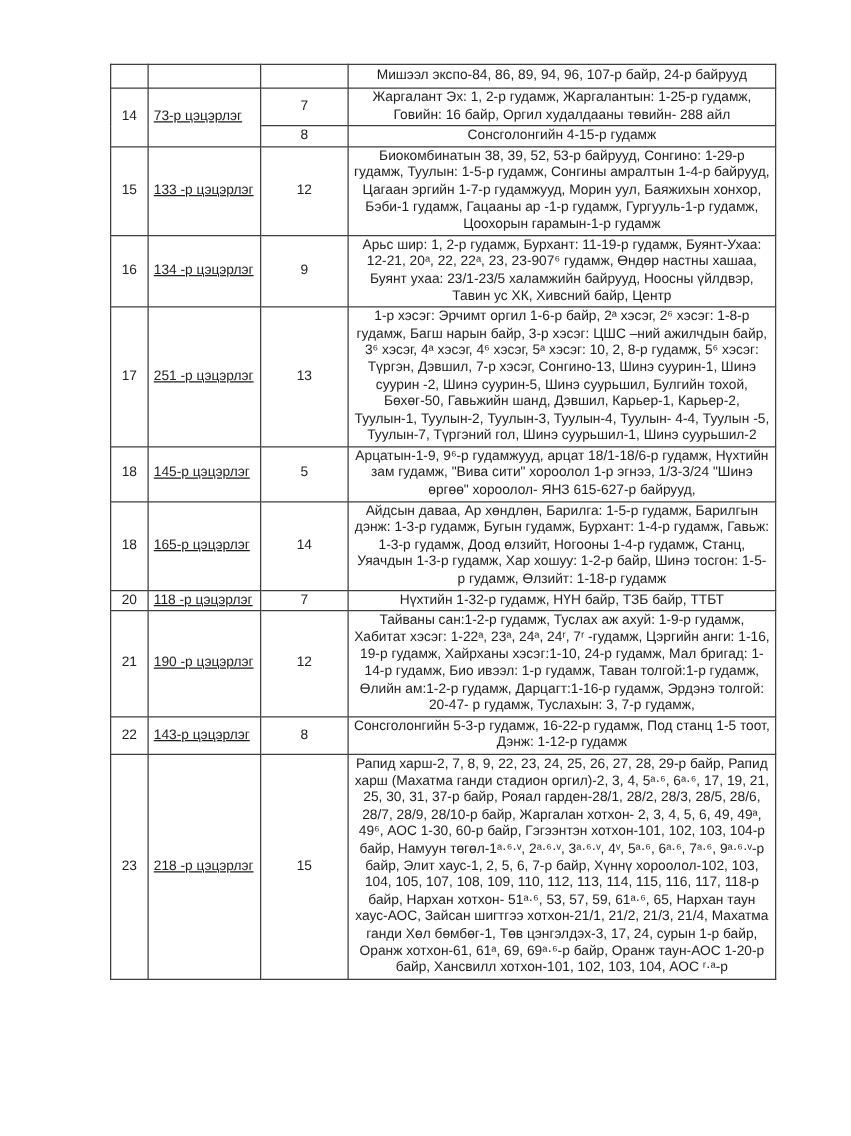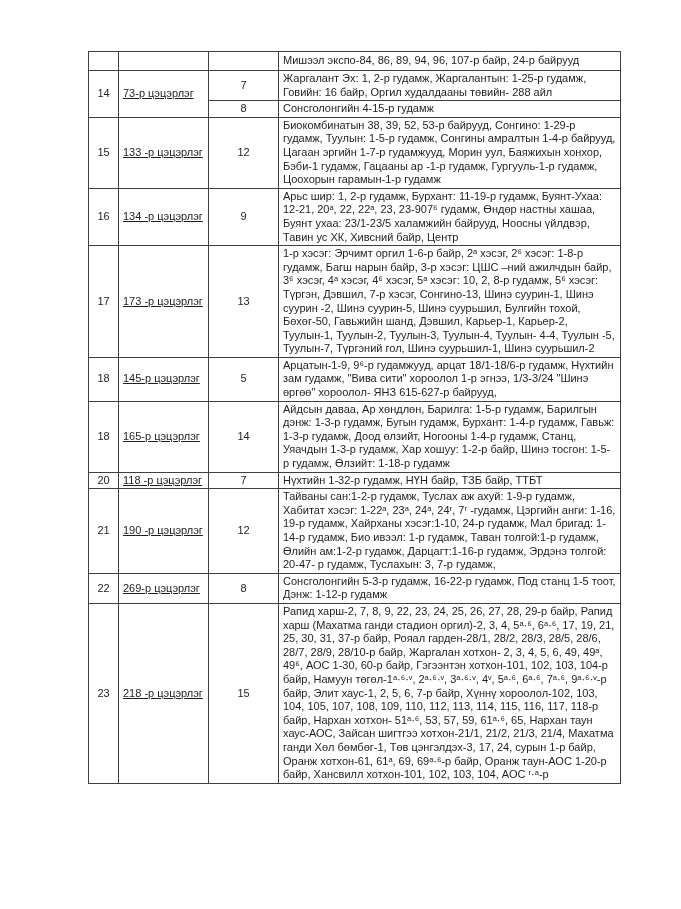--- a/index.html
+++ b/index.html
@@ -26,21 +26,21 @@
   }
   table.doc td {
     border: 1px solid #3f3f3f;
     padding: 1px 4px;
     vertical-align: middle;
     word-wrap: break-word;
   }
   td.c-num   { text-align: center; }
   td.c-name  { padding: 2px 9px 2px 7px; text-decoration: underline; }
   td.c-count { text-align: center; }
-  td.c-areas { vertical-align: top; padding: 1px 6px 2px 5px; text-align: left; }
+  td.c-areas { vertical-align: top; padding: 1px 6px 2px 5px; text-align: center; }
   tr.carry td { height: 16px; }
 </style>
 </head>
 <body>
 
 <div class="sheet">
   <table class="doc">
     <colgroup>
       <col style="width:30px">
       <col style="width:90px">
@@ -71,21 +71,21 @@
           <td class="c-areas">Биокомбинатын 38, 39, 52, 53-р байрууд, Сонгино: 1-29-р гудамж, Туулын: 1-5-р гудамж, Сонгины амралтын 1-4-р байрууд, Цагаан эргийн 1-7-р гудамжууд, Морин уул, Баяжихын хонхор, Бэби-1 гудамж, Гацааны ар -1-р гудамж, Гургууль-1-р гудамж, Цоохорын гарамын-1-р гудамж</td>
         </tr>
         <tr>
           <td class="c-num">16</td>
           <td class="c-name">134 -р цэцэрлэг</td>
           <td class="c-count">9</td>
           <td class="c-areas">Арьс шир: 1, 2-р гудамж, Бурхант: 11-19-р гудамж, Буянт-Ухаа: 12-21, 20ᵃ, 22, 22ᵃ, 23, 23-907⁶ гудамж, Өндөр настны хашаа, Буянт ухаа: 23/1-23/5 халамжийн байрууд, Ноосны үйлдвэр, Тавин ус ХК, Хивсний байр, Центр</td>
         </tr>
         <tr>
           <td class="c-num">17</td>
-          <td class="c-name">173 -р цэцэрлэг</td>
+          <td class="c-name">251 -р цэцэрлэг</td>
           <td class="c-count">13</td>
           <td class="c-areas">1-р хэсэг: Эрчимт оргил 1-6-р байр, 2ᵃ хэсэг, 2⁶ хэсэг: 1-8-р гудамж, Багш нарын байр, 3-р хэсэг: ЦШС –ний ажилчдын байр, 3⁶ хэсэг, 4ᵃ хэсэг, 4⁶ хэсэг, 5ᵃ хэсэг: 10, 2, 8-р гудамж, 5⁶ хэсэг: Түргэн, Дэвшил, 7-р хэсэг, Сонгино-13, Шинэ суурин-1, Шинэ суурин -2, Шинэ суурин-5, Шинэ суурьшил, Булгийн тохой, Бөхөг-50, Гавьжийн шанд, Дэвшил, Карьер-1, Карьер-2, Туулын-1, Туулын-2, Туулын-3, Туулын-4, Туулын- 4-4, Туулын -5, Туулын-7, Түргэний гол, Шинэ суурьшил-1, Шинэ суурьшил-2</td>
         </tr>
         <tr>
           <td class="c-num">18</td>
           <td class="c-name">145-р цэцэрлэг</td>
           <td class="c-count">5</td>
           <td class="c-areas">Арцатын-1-9, 9⁶-р гудамжууд, арцат 18/1-18/6-р гудамж, Нүхтийн зам гудамж, "Вива сити" хороолол 1-р эгнээ, 1/3-3/24 "Шинэ өргөө" хороолол- ЯНЗ 615-627-р байрууд,</td>
         </tr>
         <tr>
@@ -101,21 +101,21 @@
           <td class="c-areas">Нүхтийн 1-32-р гудамж, НҮН байр, ТЗБ байр, ТТБТ</td>
         </tr>
         <tr>
           <td class="c-num">21</td>
           <td class="c-name">190 -р цэцэрлэг</td>
           <td class="c-count">12</td>
           <td class="c-areas">Тайваны сан:1-2-р гудамж, Туслах аж ахуй: 1-9-р гудамж, Хабитат хэсэг: 1-22ᵃ, 23ᵃ, 24ᵃ, 24ʳ, 7ʳ -гудамж, Цэргийн анги: 1-16, 19-р гудамж, Хайрханы хэсэг:1-10, 24-р гудамж, Мал бригад: 1-14-р гудамж, Био ивээл: 1-р гудамж, Таван толгой:1-р гудамж, Өлийн ам:1-2-р гудамж, Дарцагт:1-16-р гудамж, Эрдэнэ толгой: 20-47- р гудамж, Туслахын: 3, 7-р гудамж,</td>
         </tr>
         <tr>
           <td class="c-num">22</td>
-          <td class="c-name">269-р цэцэрлэг</td>
+          <td class="c-name">143-р цэцэрлэг</td>
           <td class="c-count">8</td>
           <td class="c-areas">Сонсголонгийн 5-3-р гудамж, 16-22-р гудамж, Под станц 1-5 тоот, Дэнж: 1-12-р гудамж</td>
         </tr>
         <tr>
           <td class="c-num">23</td>
           <td class="c-name">218 -р цэцэрлэг</td>
           <td class="c-count">15</td>
           <td class="c-areas">Рапид харш-2, 7, 8, 9, 22, 23, 24, 25, 26, 27, 28, 29-р байр, Рапид харш (Махатма ганди стадион оргил)-2, 3, 4, 5ᵃ·⁶, 6ᵃ·⁶, 17, 19, 21, 25, 30, 31, 37-р байр, Рояал гарден-28/1, 28/2, 28/3, 28/5, 28/6, 28/7, 28/9, 28/10-р байр, Жаргалан хотхон- 2, 3, 4, 5, 6, 49, 49ᵃ, 49⁶, АОС 1-30, 60-р байр, Гэгээнтэн хотхон-101, 102, 103, 104-р байр, Намуун төгөл-1ᵃ·⁶·ᵛ, 2ᵃ·⁶·ᵛ, 3ᵃ·⁶·ᵛ, 4ᵛ, 5ᵃ·⁶, 6ᵃ·⁶, 7ᵃ·⁶, 9ᵃ·⁶·ᵛ-р байр, Элит хаус-1, 2, 5, 6, 7-р байр, Хүннү хороолол-102, 103, 104, 105, 107, 108, 109, 110, 112, 113, 114, 115, 116, 117, 118-р байр, Нархан хотхон- 51ᵃ·⁶, 53, 57, 59, 61ᵃ·⁶, 65, Нархан таун хаус-АОС, Зайсан шигтгээ хотхон-21/1, 21/2, 21/3, 21/4, Махатма ганди Хөл бөмбөг-1, Төв цэнгэлдэх-3, 17, 24, сурын 1-р байр, Оранж хотхон-61, 61ᵃ, 69, 69ᵃ·⁶-р байр, Оранж таун-АОС 1-20-р байр, Хансвилл хотхон-101, 102, 103, 104, АОС ʳ·ᵃ-р</td>
         </tr>
       </tbody>

